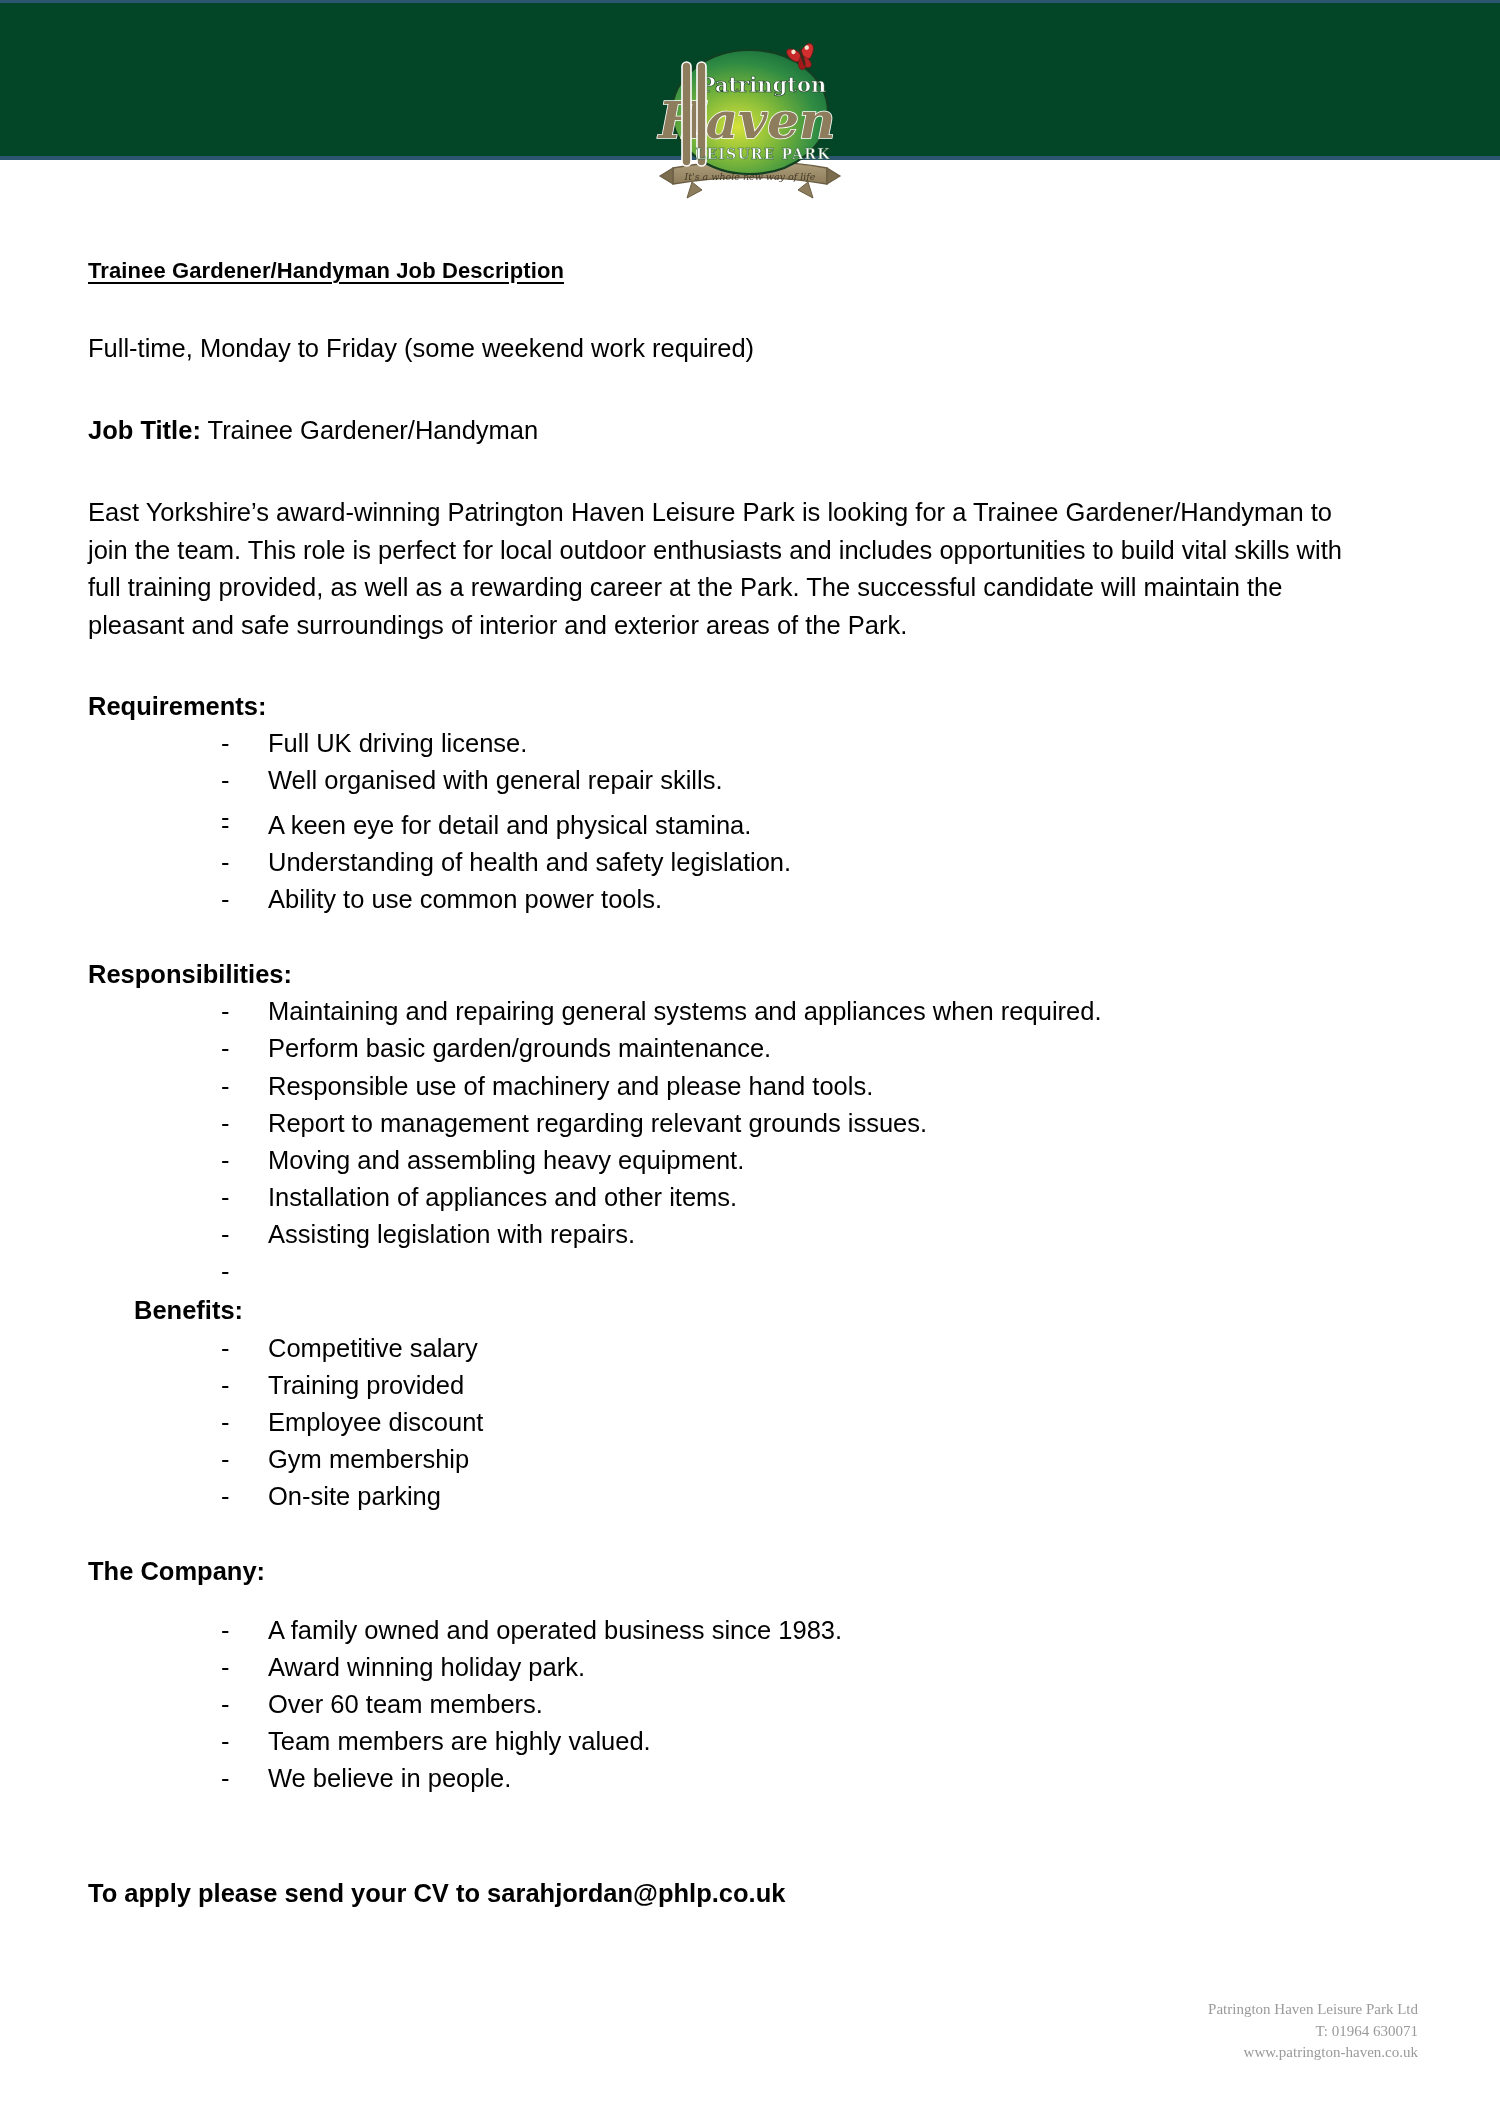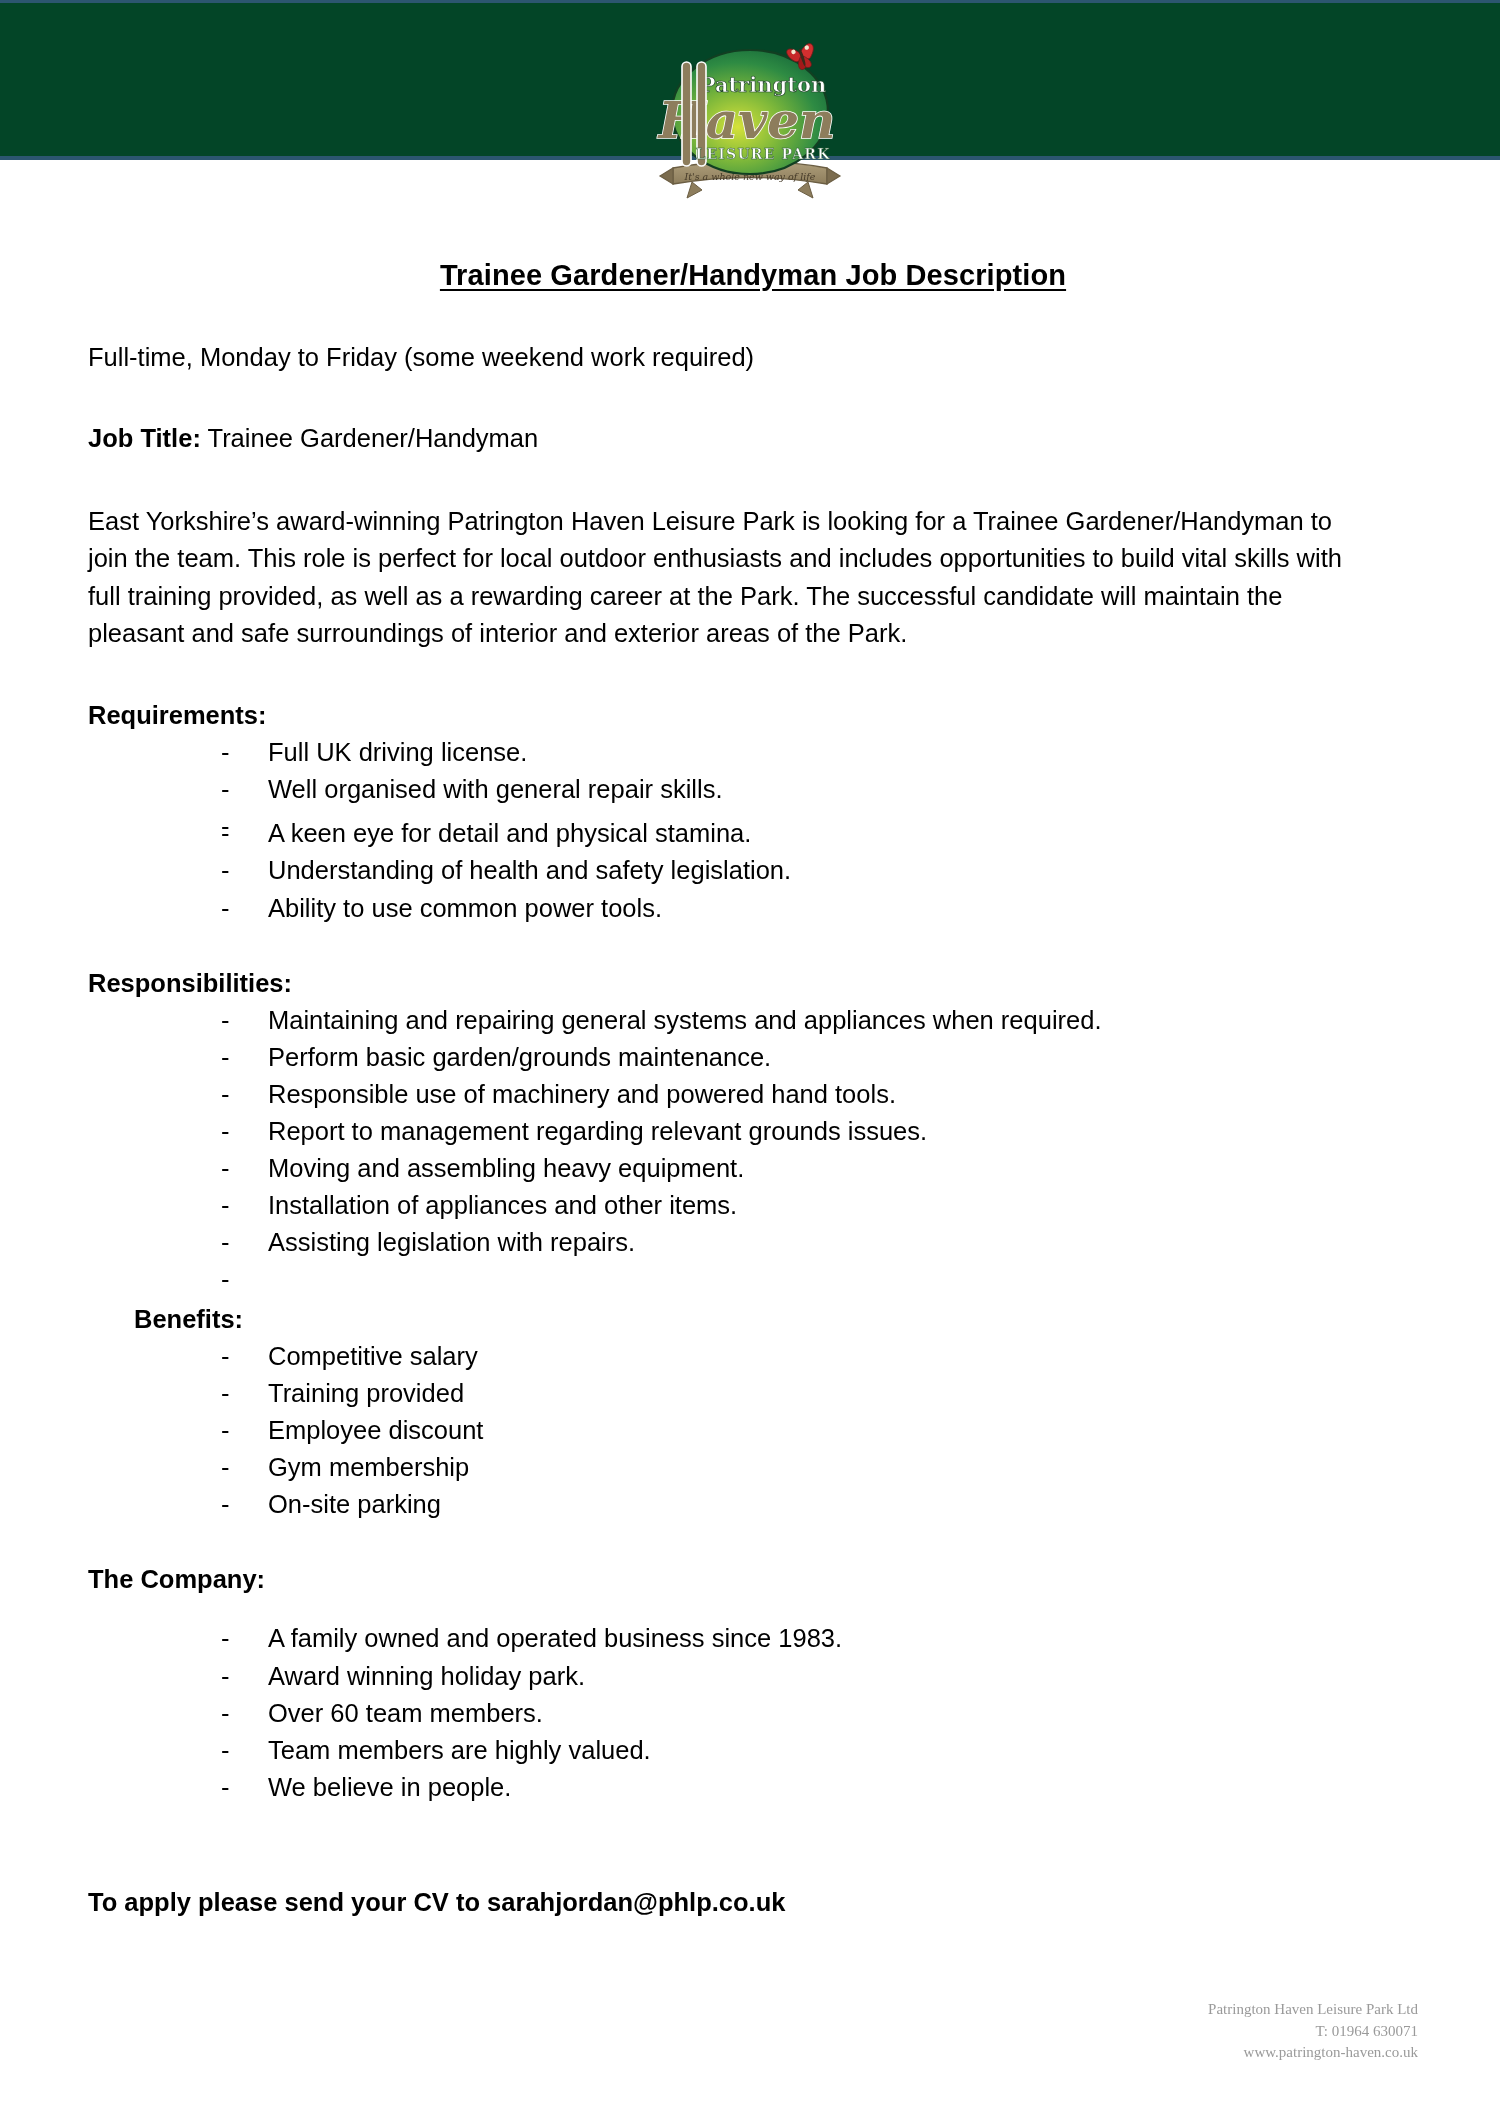--- a/index.html
+++ b/index.html
@@ -41,28 +41,27 @@
 
   
   .doc {
     position: absolute;
     left: 88px;
     top: 258px;
     width: 1330px;
   }
 
   .doc-title {
-    font-size: 29px;
+    font-size: 22px;
     font-weight: bold;
     letter-spacing: 0.1px;
     text-decoration: underline;
     text-underline-offset: 4px;
     margin: 0 0 47px 0;
     line-height: 1.2;
-    text-align: center;
   }
 
   .line {
     font-size: 25.5px;
     line-height: 1.35;
     margin: 0 0 47px 0;
   }
   .line b { font-weight: bold; }
 
   .para {
@@ -198,21 +197,21 @@
     <li><span class="dash">-</span></li>
     <li><span class="dash">-</span><span class="txt">A keen eye for detail and physical stamina.</span></li>
     <li><span class="dash">-</span><span class="txt">Understanding of health and safety legislation.</span></li>
     <li><span class="dash">-</span><span class="txt">Ability to use common power tools.</span></li>
   </ul>
 
   <h2 class="sec-head">Responsibilities:</h2>
   <ul class="dashlist tight">
     <li><span class="dash">-</span><span class="txt">Maintaining and repairing general systems and appliances when required.</span></li>
     <li><span class="dash">-</span><span class="txt">Perform basic garden/grounds maintenance.</span></li>
-    <li><span class="dash">-</span><span class="txt">Responsible use of machinery and powered hand tools.</span></li>
+    <li><span class="dash">-</span><span class="txt">Responsible use of machinery and please hand tools.</span></li>
     <li><span class="dash">-</span><span class="txt">Report to management regarding relevant grounds issues.</span></li>
     <li><span class="dash">-</span><span class="txt">Moving and assembling heavy equipment.</span></li>
     <li><span class="dash">-</span><span class="txt">Installation of appliances and other items.</span></li>
     <li><span class="dash">-</span><span class="txt">Assisting legislation with repairs.</span></li>
     <li><span class="dash">-</span></li>
   </ul>
 
   <h2 class="sec-head indented">Benefits:</h2>
   <ul class="dashlist">
     <li><span class="dash">-</span><span class="txt">Competitive salary</span></li>

